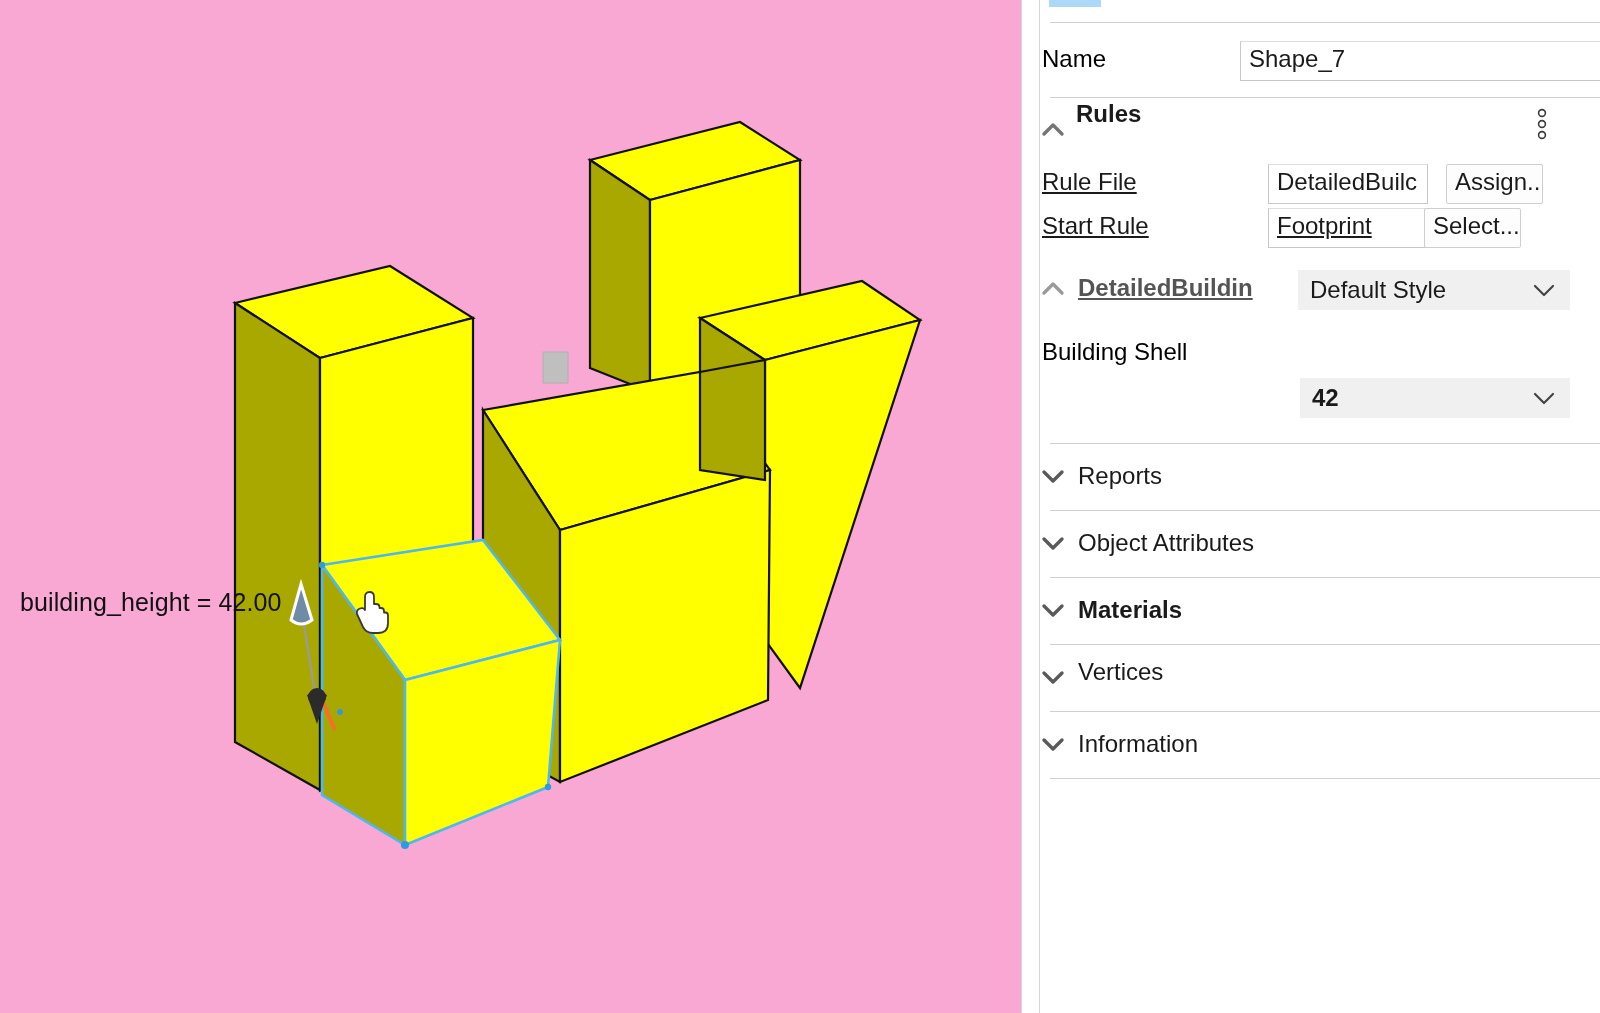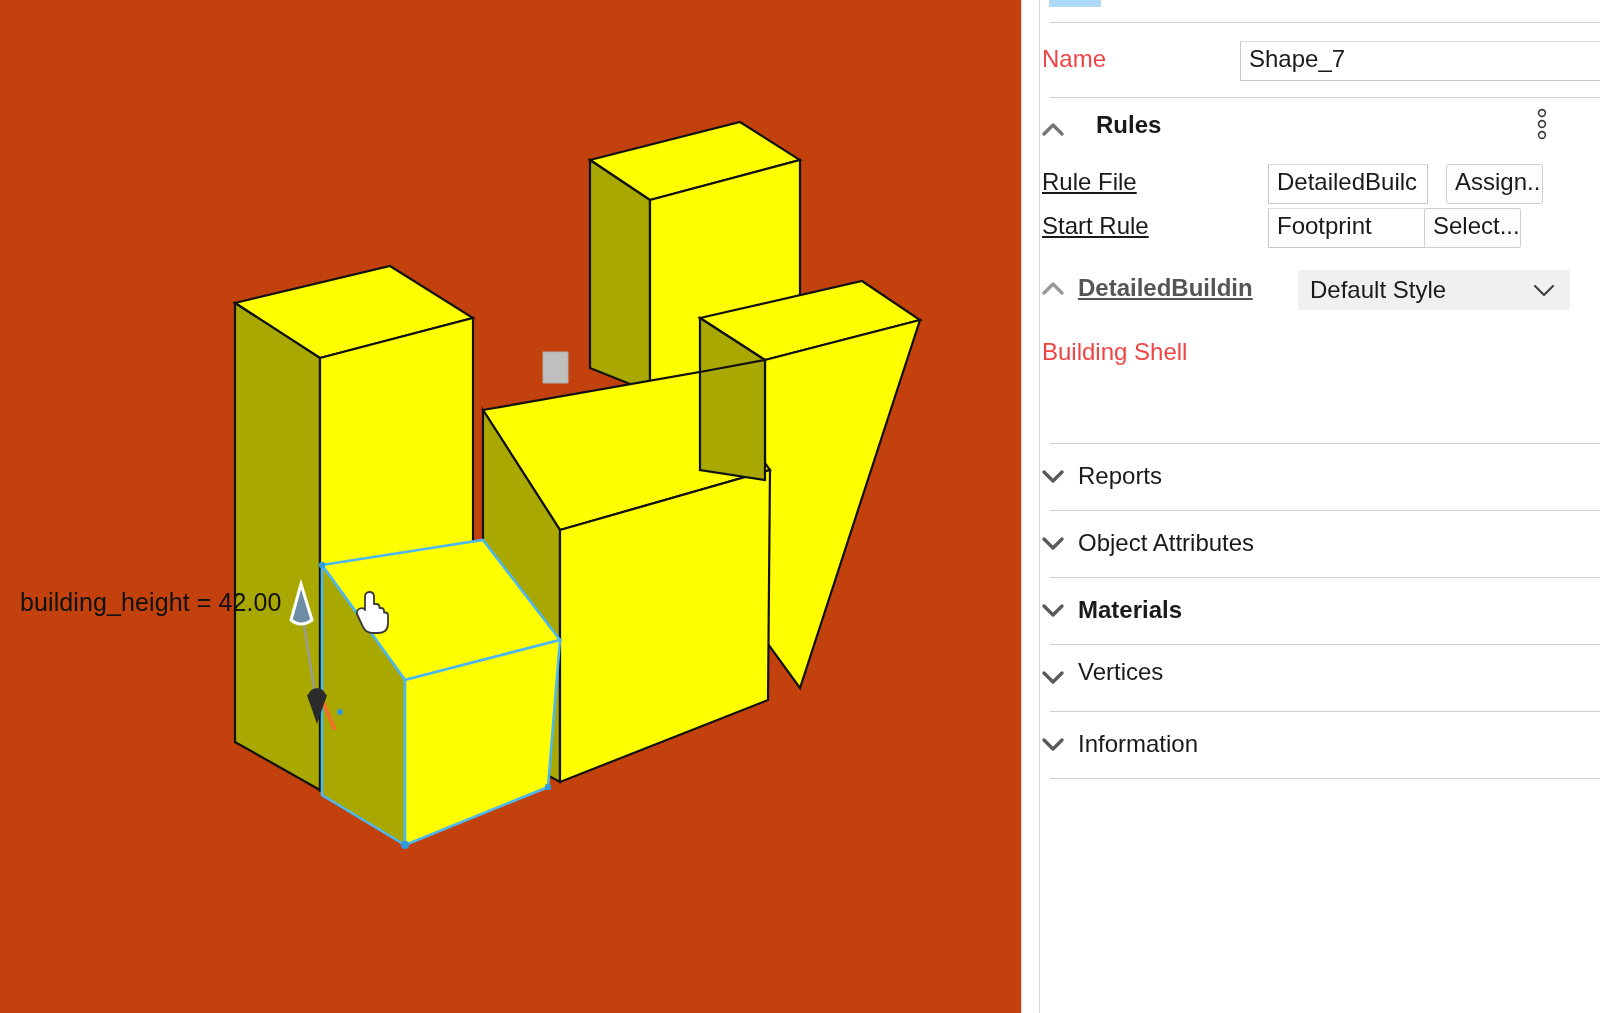--- a/index.html
+++ b/index.html
@@ -14,21 +14,21 @@
     overflow: hidden;
     font-family: "Liberation Sans", sans-serif;
     color: #1a1a1a;
   }
 
   
   #viewport {
     position: absolute;
     left: 0; top: 0;
     width: 1021px; height: 1013px;
-    background: #c2410c;
+    background: #f9a8d4;
     overflow: hidden;
   }
   #viewport svg { display: block; }
 
   .vp-label {
     position: absolute;
     left: 20px;
     top: 588px;
     font-size: 25px;
     color: #111;
@@ -72,21 +72,21 @@
     position: absolute;
     left: 10px;
     width: 550px;
     height: 1px;
     background: #d0d0d0;
   }
 
   .lbl {
     position: absolute;
     font-size: 24px;
-    color: #ef4444;
+    color: #000000;
     white-space: nowrap;
   }
   .lbl-link {
     font-size: 24px;
     color: #1a1a1a;
     text-decoration: underline;
     white-space: nowrap;
     position: absolute;
     cursor: pointer;
   }
@@ -263,54 +263,62 @@
   <div class="lbl" style="left:2px; top:45px;">Name</div>
   <div class="txtfield" style="left:200px; top:41px; width:372px; height:40px;">Shape_7</div>
 
   <div class="hsep" style="top:97px;"></div>
 
   <div class="chev-icon" style="left:0px; top:117px;">
     <svg width="26" height="26" viewBox="0 0 26 26">
         <path d="M4 17 L13 8 L22 17" fill="none" stroke="#757575" stroke-width="3.4" stroke-linecap="round" stroke-linejoin="round"></path>
       </svg>
   </div>
-  <div class="sec-title bold" style="left:36px; top:111px;margin-left:20px;">Rules</div>
+  <div class="sec-title bold" style="left:36px; top:100px;">Rules</div>
   <div class="kebab" style="left:495px; top:108px;">
     <svg width="14" height="34" viewBox="0 0 14 34">
       <circle cx="7" cy="5" r="3.4" fill="none" stroke="#3c3c3c" stroke-width="1.6"></circle>
       <circle cx="7" cy="16" r="3.4" fill="none" stroke="#3c3c3c" stroke-width="1.6"></circle>
       <circle cx="7" cy="27" r="3.4" fill="none" stroke="#3c3c3c" stroke-width="1.6"></circle>
     </svg>
   </div>
 
   <div class="lbl-link" style="left:2px; top:168px;">Rule File</div>
   <div class="txtfield" style="left:228px; top:164px; width:160px; height:40px;">DetailedBuilc</div>
   <div class="btn" style="left:406px; top:164px; width:97px; height:40px;">Assign...</div>
 
   <div class="lbl-link" style="left:2px; top:212px;">Start Rule</div>
-  <div class="txtfield" style="left:228px; top:208px; width:160px; height:40px;">Footprint</div>
+  <div class="txtfield" style="left:228px; top:208px; width:160px; height:40px;text-decoration:underline;">Footprint</div>
   <div class="btn" style="left:384px; top:208px; width:97px; height:40px;">Select...</div>
 
   <div class="chev-icon" style="left:0px; top:276px;">
     <svg width="26" height="26" viewBox="0 0 26 26">
         <path d="M4 17 L13 8 L22 17" fill="none" stroke="#9a9a9a" stroke-width="3.4" stroke-linecap="round" stroke-linejoin="round"></path>
       </svg>
   </div>
   <div class="sec-title linkgray" style="left:38px; top:274px;">DetailedBuildin</div>
   <div class="combo" style="left:258px; top:270px; width:272px; height:40px;">
     <span class="combo-text">Default Style</span>
     <span class="chev">
       <svg width="24" height="16" viewBox="0 0 24 16">
           <path d="M3 4 L12 13 L21 4" fill="none" stroke="#444" stroke-width="2.2" stroke-linecap="round" stroke-linejoin="round"></path>
         </svg>
     </span>
   </div>
 
   <div class="lbl" style="left:2px; top:338px;">Building Shell</div>
 
+  <div class="combo" style="left:260px; top:378px; width:270px; height:40px;">
+    <span class="combo-text bold">42</span>
+    <span class="chev">
+      <svg width="24" height="16" viewBox="0 0 24 16">
+          <path d="M3 4 L12 13 L21 4" fill="none" stroke="#444" stroke-width="2.2" stroke-linecap="round" stroke-linejoin="round"></path>
+        </svg>
+    </span>
+  </div>
 
   <div class="hsep" style="top:443px;"></div>
 
   <div class="chev-icon" style="left:0px; top:463px;">
     <svg width="26" height="26" viewBox="0 0 26 26">
         <path d="M4 9 L13 18 L22 9" fill="none" stroke="#5a5a5a" stroke-width="3.4" stroke-linecap="round" stroke-linejoin="round"></path>
       </svg>
   </div>
   <div class="sec-title" style="left:38px; top:462px;">Reports</div>
   <div class="hsep" style="top:510px;"></div>

